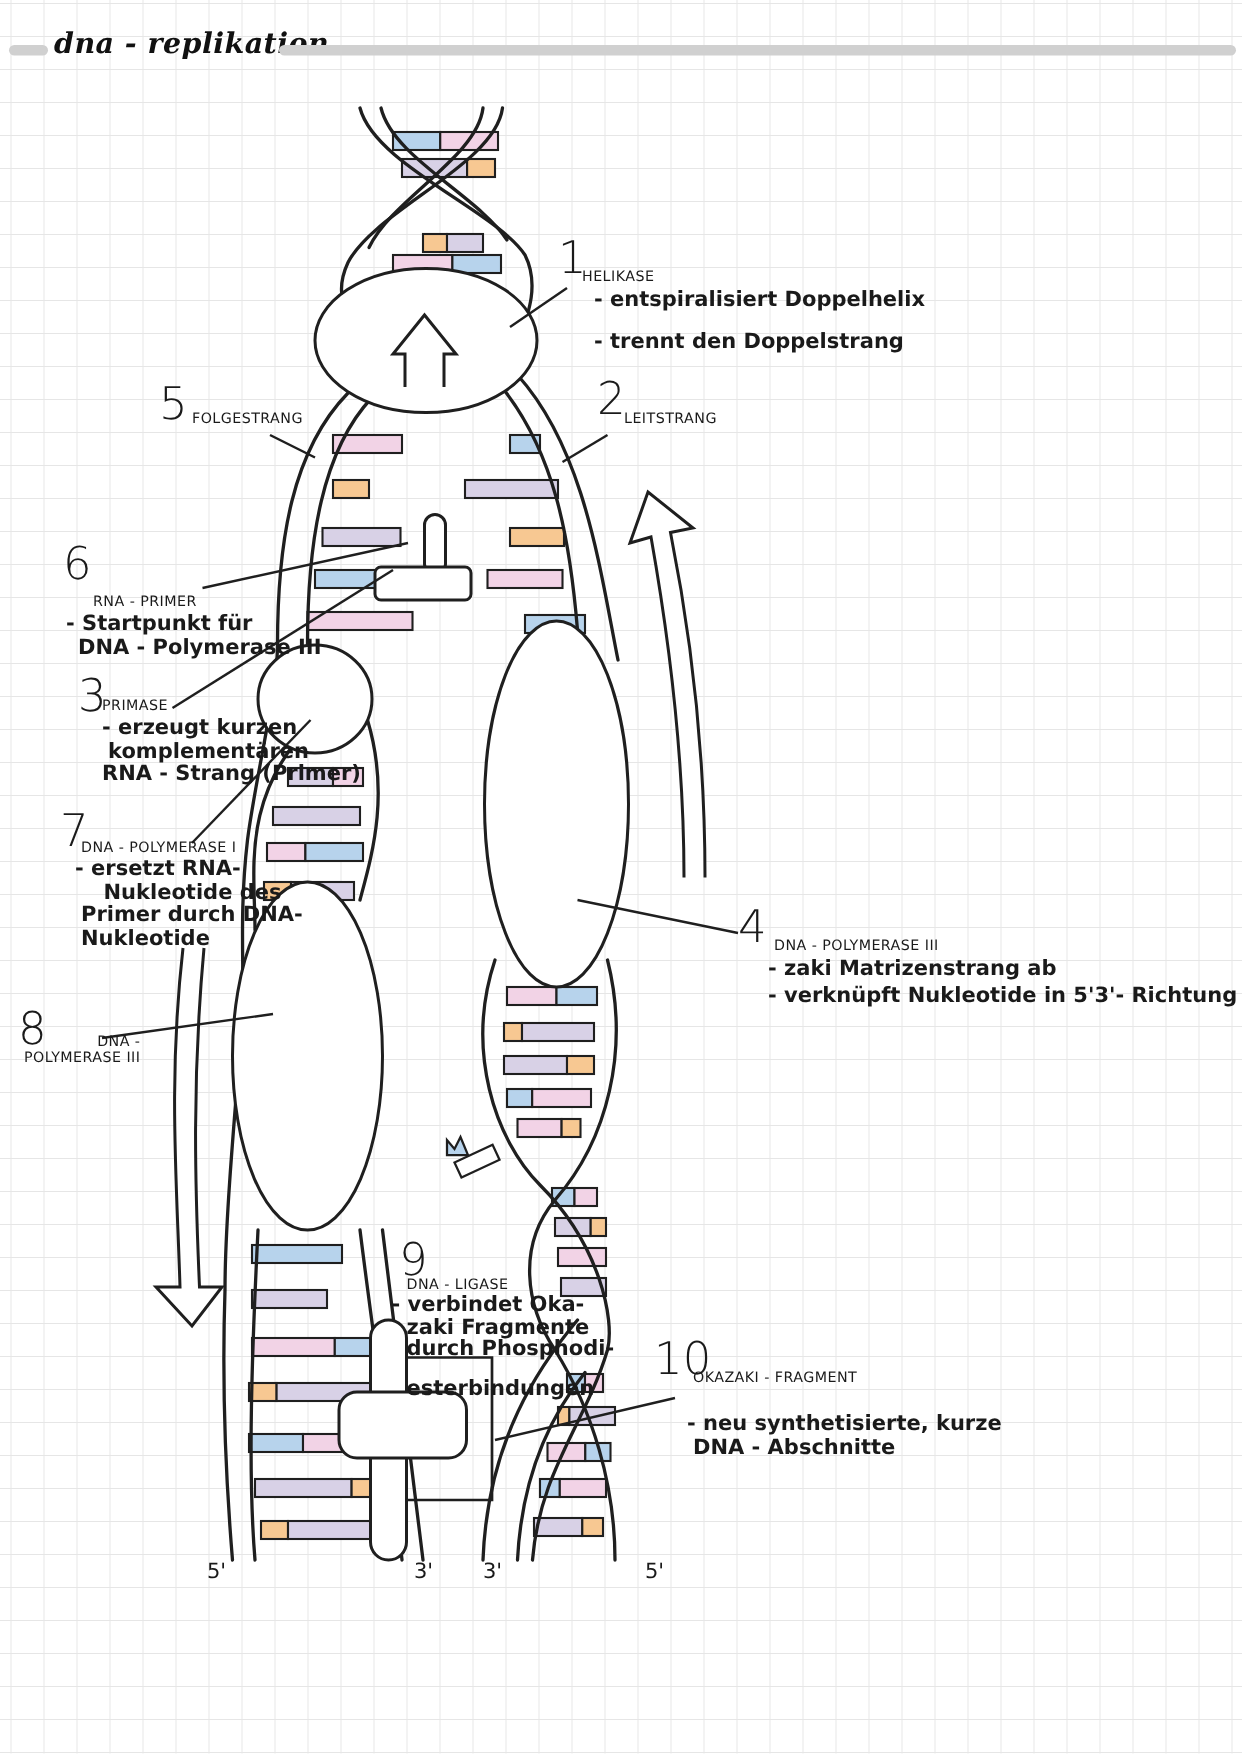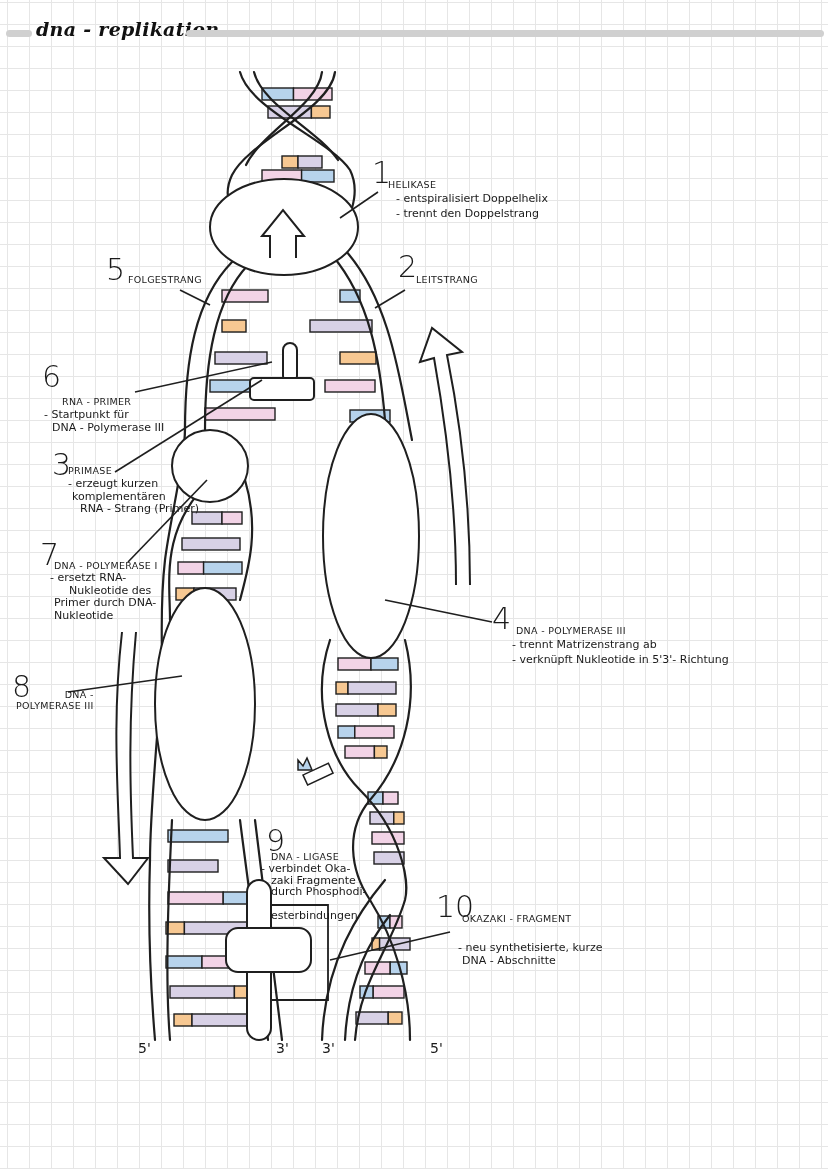--- a/index.html
+++ b/index.html
@@ -13,21 +13,21 @@
     background-position:7px 2px;
     font-family:"DejaVu Sans", sans-serif;
   }
   .title-bar-left { position:absolute; left:6px; top:30px; width:26px; height:7px; border-radius:4px; background:#d0d0d0; }
   .title-bar-right { position:absolute; left:186px; top:30px; width:638px; height:7px; border-radius:4px; background:#d0d0d0; }
   .page-title { position:absolute; left:36px; top:18px; font-family:"DejaVu Serif", serif; font-style:italic; font-weight:bold; font-size:19px; color:#111; letter-spacing:0.3px; }
   svg#diagram { position:absolute; left:0; top:0; }
   .lbl { position:absolute; color:#1a1a1a; line-height:1.05; }
   .num { font-family:"DejaVu Sans", sans-serif; font-weight:200; font-size:30px; line-height:1; position:absolute; color:#1a1a1a; }
   .head { font-size:9.5px; font-weight:normal; letter-spacing:0.3px; text-transform:uppercase; white-space:nowrap; }
-  .desc { font-size:11px; white-space:nowrap; }
+  .desc { font-size:14px; white-space:nowrap;font-weight:bold; }
   .end { position:absolute; font-size:14px; color:#1a1a1a; }
 </style>
 </head>
 <body>
 
 <div class="title-bar-left"></div>
 <div class="page-title">dna - replikation</div>
 <div class="title-bar-right"></div>
 
 <svg id="diagram" width="828" height="1169" viewBox="0 0 828 1169">
@@ -155,57 +155,57 @@
     <line x1="385" y1="600" x2="492" y2="622"></line>
     <line x1="68" y1="692" x2="182" y2="676"></line>
     <line x1="330" y1="960" x2="450" y2="932"></line>
   </g>
 </svg>
 
 <div class="num" style="left:372px;top:158px;">1</div>
 <div class="lbl" style="left:388px;top:180px;">
   <div class="head">HELIKASE</div>
   <div class="desc" style="margin-top:3px;margin-left:8px;">- entspiralisiert Doppelhelix</div>
-  <div class="desc" style="margin-top:3px;margin-left:8px;">- trennt den Doppelstrang</div>
+  <div class="desc" style="margin-top:13px;margin-left:8px;">- trennt den Doppelstrang</div>
 </div>
 
 <div class="num" style="left:398px;top:252px;">2</div>
 <div class="lbl head" style="left:416px;top:275px;">LEITSTRANG</div>
 
 <div class="num" style="left:106px;top:255px;">5</div>
 <div class="lbl head" style="left:128px;top:275px;">FOLGESTRANG</div>
 
 <div class="num" style="left:42px;top:362px;">6</div>
 <div class="lbl" style="left:44px;top:378px;">
   <div class="head" style="margin-left:18px;margin-top:19px;">RNA - PRIMER</div>
   <div class="desc" style="margin-top:2px;">- Startpunkt für</div>
   <div class="desc" style="margin-top:1px;margin-left:8px;">DNA - Polymerase III</div>
 </div>
 
 <div class="num" style="left:52px;top:450px;">3</div>
 <div class="lbl" style="left:68px;top:466px;">
   <div class="head">PRIMASE</div>
   <div class="desc" style="margin-top:2px;">- erzeugt kurzen</div>
   <div class="desc" style="margin-top:1px;margin-left:4px;">komplementären</div>
-  <div class="desc" style="margin-top:1px;margin-left:12px;">RNA - Strang (Primer)</div>
+  <div class="desc" style="margin-top:1px;margin-left:0;">RNA - Strang (Primer)</div>
 </div>
 
 <div class="num" style="left:40px;top:540px;">7</div>
 <div class="lbl" style="left:54px;top:561px;">
   <div class="head">DNA - POLYMERASE I</div>
   <div class="desc" style="margin-top:1px;margin-left:-4px;">- ersetzt RNA-</div>
   <div class="desc" style="margin-top:1px;padding-left:15px;">Nukleotide des</div>
   <div class="desc" style="margin-top:1px;">Primer durch DNA-</div>
   <div class="desc" style="margin-top:1px;">Nukleotide</div>
 </div>
 
 <div class="num" style="left:492px;top:604px;">4</div>
 <div class="lbl" style="left:516px;top:626px;">
   <div class="head">DNA - POLYMERASE III</div>
-  <div class="desc" style="margin-top:3px;margin-left:-4px;">- trennt Matrizenstrang ab</div>
+  <div class="desc" style="margin-top:3px;margin-left:-4px;">- zaki Matrizenstrang ab</div>
   <div class="desc" style="margin-top:3px;margin-left:-4px;">- verknüpft Nukleotide in 5'3'- Richtung</div>
 </div>
 
 <div class="num" style="left:12px;top:672px;">8</div>
 <div class="lbl" style="left:16px;top:690px;">
   <div class="head" style="margin-left:14px;text-align:right;">DNA -</div>
   <div class="head" style="margin-top:1px;">POLYMERASE III</div>
 </div>
 
 <div class="num" style="left:266px;top:826px;">9</div>

